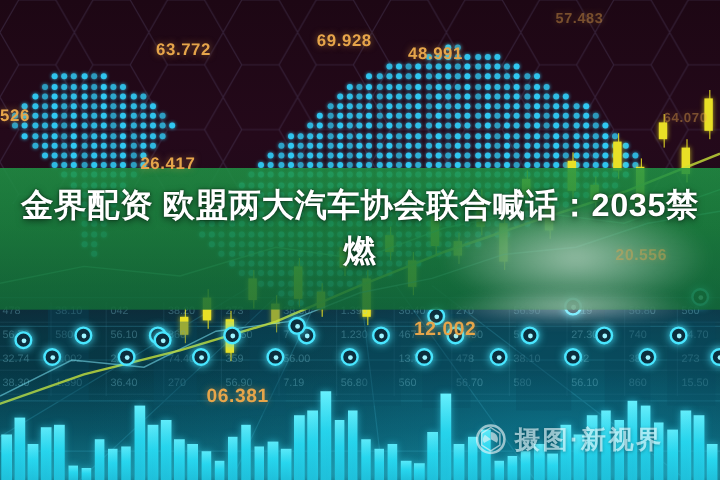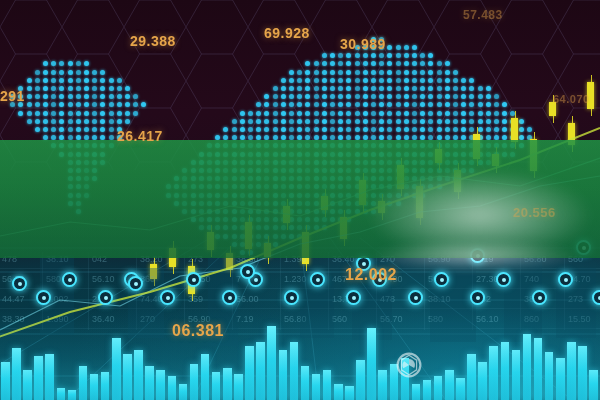--- a/index.html
+++ b/index.html
@@ -1037,21 +1037,21 @@
       <span class="tnum" style="left: 188px; top: 22px;">15.50</span>
       <span class="tnum" style="left: 236px; top: 22px;">7</span>
       <span class="tnum" style="left: 284px; top: 22px;">1.230</span>
       <span class="tnum" style="left: 332px; top: 22px;">467</span>
       <span class="tnum" style="left: 380px; top: 22px;">1.490</span>
       <span class="tnum" style="left: 428px; top: 22px;">56.60</span>
       <span class="tnum" style="left: 476px; top: 22px;">27.30</span>
       <span class="tnum" style="left: 524px; top: 22px;">740</span>
       <span class="tnum" style="left: 568px; top: 22px;">14.70</span>
       <div class="tline" style="left: 0px; top: 56px; width: 600px; height: 1px;"></div>
-      <span class="tnum" style="left: 2px; top: 42px;">44.47</span>
+      <span class="tnum" style="left: 2px; top: 42px;">32.74</span>
       <span class="tnum" style="left: 46px; top: 42px;">1.002</span>
       <span class="tnum" style="left: 92px; top: 42px;">2.20</span>
       <span class="tnum" style="left: 140px; top: 42px;">74.40</span>
       <span class="tnum" style="left: 188px; top: 42px;">359</span>
       <span class="tnum" style="left: 236px; top: 42px;">56.00</span>
       <span class="tnum" style="left: 284px; top: 42px;">441</span>
       <span class="tnum" style="left: 332px; top: 42px;">13.70</span>
       <span class="tnum" style="left: 380px; top: 42px;">478</span>
       <span class="tnum" style="left: 428px; top: 42px;">38.10</span>
       <span class="tnum" style="left: 476px; top: 42px;">042</span>
@@ -1238,37 +1238,39 @@
     </div>
 
   <div class="haze"></div>
 
   <div class="greenband"></div>
   <div class="greenband2"></div>
   <div class="glow"></div>
   <div class="glow2"></div>
 
   <div id="numbers">
-      <div class="num" style="left: 0px; top: 88px; font-size: 14px;">291</div>
-      <div class="num" style="left: 130px; top: 33px; font-size: 14px;">29.388</div>
+      <div class="num" style="left: 0px; top: 88px; font-size: 14px;">526</div>
+      <div class="num" style="left: 130px; top: 33px; font-size: 14px;">63.772</div>
       <div class="num" style="left: 264px; top: 25px; font-size: 14px;">69.928</div>
-      <div class="num" style="left: 340px; top: 36px; font-size: 14px;">30.989</div>
+      <div class="num" style="left: 340px; top: 36px; font-size: 14px;">48.991</div>
       <div class="num dim" style="left: 463px; top: 8px; font-size: 12px;">57.483</div>
       <div class="num" style="left: 117px; top: 128px; font-size: 14px;">26.417</div>
       <div class="num dim" style="left: 513px; top: 205px; font-size: 13px;">20.556</div>
       <div class="num" style="left: 345px; top: 266px; font-size: 16px;">12.002</div>
       <div class="num" style="left: 172px; top: 322px; font-size: 16px;">06.381</div>
       <div class="num dim" style="left: 553px; top: 93px; font-size: 11px;">64.070</div>
     </div>
 
   <div class="headline">
+    <span class="l1">金界配资 欧盟两大汽车协会联合喊话：2035禁燃</span>
   </div>
 
   <div class="wm">
     <svg class="ap" viewBox="0 0 48 48">
       <circle cx="24" cy="24" r="21" fill="none" stroke="#eef6f8" stroke-width="4"></circle>
       <path d="M24 6 L38 15 L38 33 L24 42 L10 33 L10 15 Z" fill="none" stroke="#eef6f8" stroke-width="2.2"></path>
       <path d="M24 13 a11 11 0 0 1 9.5 16.5 L24 24 Z" fill="#eef6f8"></path>
       <path d="M13.5 30 a11 11 0 0 1 1.5-13 L24 24 Z" fill="#eef6f8"></path>
     </svg>
+    <span class="wt">摄图·新视界</span>
   </div>
 
 </div>
 
 </body></html>

